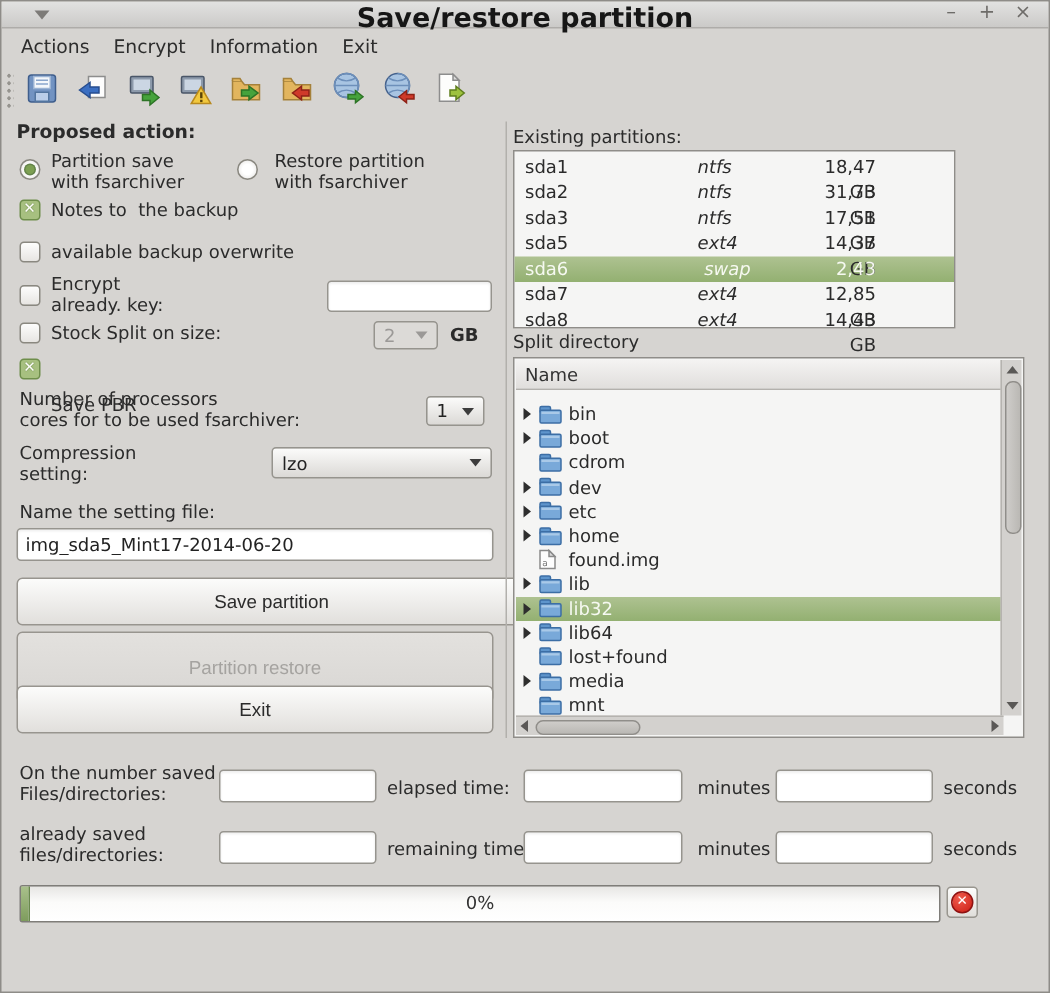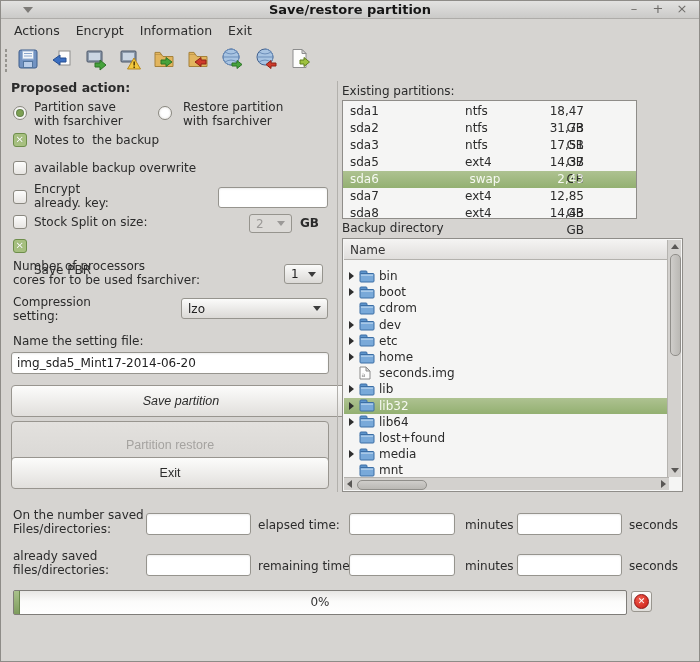--- a/index.html
+++ b/index.html
@@ -1,20 +1,20 @@
 <!DOCTYPE html>
 <html><head>
 <meta charset="utf-8">
 <style>
   html,body{margin:0;padding:0;}
   body{font-family:"DejaVu Sans","Liberation Sans",sans-serif;background:#b0aeab;}
   .window{position:relative;width:698px;height:660px;background:#d6d4d1;border:1px solid #8e8c88;overflow:hidden;color:#2b2b2b;}
   
   .titlebar{position:absolute;left:0;top:0;width:100%;height:17px;background:linear-gradient(#e2e2e1,#cbcac8);border-bottom:1px solid #aeaca9;}
-  .title{position:absolute;left:0;right:0;top:1px;text-align:center;font-weight:bold;font-size:13px;color:#161616;}
+  .title{position:absolute;left:0;right:0;top:1px;text-align:center;font-weight:bold;font-size:18px;color:#161616;}
   .winmenu{position:absolute;left:22px;top:6px;width:0;height:0;border-left:5px solid transparent;border-right:5px solid transparent;border-top:6px solid #7d7b78;}
   .wbtn{position:absolute;top:0px;width:18px;height:16px;text-align:center;font-size:13px;color:#6e6c69;line-height:16px;}
   .wbtn.min{right:56px}.wbtn.max{right:32px}.wbtn.cls{right:8px}
   
   .menubar{position:absolute;left:12px;top:20px;display:flex;gap:14px;font-size:12.5px;color:#2d2d2d;}
   .menu-item{padding:2px 1px;cursor:default;}
   
   .toolbar{position:absolute;left:14px;top:45px;display:flex;gap:8px;align-items:center;}
   .tool-handle{position:absolute;left:3px;top:47px;width:5px;height:26px;
     background-image:radial-gradient(#96948f 1px,transparent 1.2px);background-size:4px 5px;}
@@ -36,21 +36,21 @@
   
   .radio{position:absolute;width:14px;height:14px;border:1px solid #8a8880;border-radius:50%;background:radial-gradient(#ffffff 40%,#e2e0dd);box-sizing:border-box;}
   .radio.on::after{content:"";position:absolute;left:3px;top:3px;width:6px;height:6px;border-radius:50%;background:#7da053;box-shadow:0 0 0 1px #64834a;}
   .cb{position:absolute;width:14px;height:14px;border:1px solid #8a8880;border-radius:3px;background:linear-gradient(#fdfdfc,#e7e5e2);box-sizing:border-box;}
   .cb.on{background:#a7c080;border-color:#6e8e4b;}
   .cb.on::after{content:"✕";position:absolute;left:1.5px;top:0px;font-size:10px;font-weight:bold;color:#fdfef9;text-shadow:0 0 1px #5d7a3e;}
   
   .panelbox{position:absolute;background:#f5f5f4;border:1px solid #8f8d89;box-sizing:border-box;}
   .prow{height:17px;line-height:17px;font-size:12px;display:flex;}
   .prow .dev{width:136px;padding-left:7px;}
-  .prow .fs{width:100px;}
+  .prow .fs{width:100px;font-style:italic;}
   .prow .sz{flex:1;text-align:right;padding-right:52px;}
   .prow.sel{background:linear-gradient(#aec291,#93b071);color:#f6f9f1;}
   .treehead{position:absolute;left:1px;top:1px;width:324px;height:20px;background:linear-gradient(#f4f3f2,#e0dedc);
     border-bottom:1px solid #b3b1ad;font-size:12px;line-height:20px;padding-left:6px;box-sizing:border-box;color:#333;}
   .trows{position:absolute;left:1px;top:21px;width:324px;height:218px;padding-top:8px;box-sizing:border-box;overflow:hidden;}
   .trow{height:16.2px;display:flex;align-items:center;font-size:12px;}
   .trow .exp{width:10px;margin-left:5px;display:flex;}
   .trow .exp.yes::after{content:"";width:0;height:0;border-top:4px solid transparent;border-bottom:4px solid transparent;border-left:5px solid #2e2e2e;}
   .trow .fic{width:20px;display:flex;align-items:center;}
   .trow.sel{background:linear-gradient(#aec291,#93b071);color:#f6f9f1;}
@@ -217,21 +217,21 @@
     <div>setting:</div>
   </div>
   <div class="combo" style="left:180px;top:297px;width:147px;height:21px;">
     <span class="cval">lzo</span>
     <span class="carrow"></span>
   </div>
 
   <div class="lbl" style="left:12px;top:334px;">Name the setting file:</div>
   <input class="entry" style="left: 10px; top: 351px; width: 318px; height: 22px;" value="img_sda5_Mint17-2014-06-20">
 
-  <button class="btn" style="left:10px;top:384px;width:340px;height:32px;font-style:italic;">Save partition</button>
+  <button class="btn" style="left:10px;top:384px;width:340px;height:32px;">Save partition</button>
   <button class="btn disabled" style="left:10px;top:420px;width:318px;height:48px;">Partition restore</button>
   <button class="btn" style="left:10px;top:456px;width:318px;height:32px;">Exit</button>
 
   <div class="splitter"></div>
 
   <div class="lbl" style="left:341px;top:84px;">Existing partitions:</div>
 
   <div class="panelbox" style="left:341px;top:99px;width:295px;height:119px;padding-top:2px;">
     <div class="prow">
         <span class="dev">sda1</span>
@@ -263,21 +263,21 @@
         <span class="fs">ext4</span>
         <span class="sz">12,85 GB</span>
       </div>
     <div class="prow">
         <span class="dev">sda8</span>
         <span class="fs">ext4</span>
         <span class="sz">14,43 GB</span>
       </div>
   </div>
 
-  <div class="lbl" style="left:341px;top:221px;">Backup directory</div>
+  <div class="lbl" style="left:341px;top:221px;">Split directory</div>
 
   <div class="panelbox" style="left:341px;top:237px;width:341px;height:254px;">
     <div class="treehead">Name</div>
 
     <div class="trows">
       <div class="trow">
           <span class="exp yes"></span>
           <span class="fic">
             <svg width="16" height="13">
               <rect x="1" y="1" width="7" height="4" rx="1" fill="#5e95cc" stroke="#3c6ea5"></rect>
@@ -344,21 +344,21 @@
         </div>
       <div class="trow">
           <span class="exp"></span>
           <span class="fic">
             <svg width="12" height="14">
               <path d="M1 1 h6 l4 4 v8 h-10 z" fill="#fdfdfd" stroke="#8a8a8a"></path>
               <path d="M7 1 l4 4 h-4 z" fill="#d9d9d9" stroke="#8a8a8a"></path>
               <text x="2.5" y="11" font-size="6" fill="#777">a</text>
             </svg>
           </span>
-          <span>seconds.img</span>
+          <span>found.img</span>
         </div>
       <div class="trow">
           <span class="exp yes"></span>
           <span class="fic">
             <svg width="16" height="13">
               <rect x="1" y="1" width="7" height="4" rx="1" fill="#5e95cc" stroke="#3c6ea5"></rect>
               <rect x="1" y="3.5" width="14" height="8.5" rx="1" fill="#79a9d9" stroke="#3c6ea5"></rect>
               <rect x="2" y="4.5" width="12" height="1.5" fill="#a9c9e8"></rect>
             </svg>
           </span>

